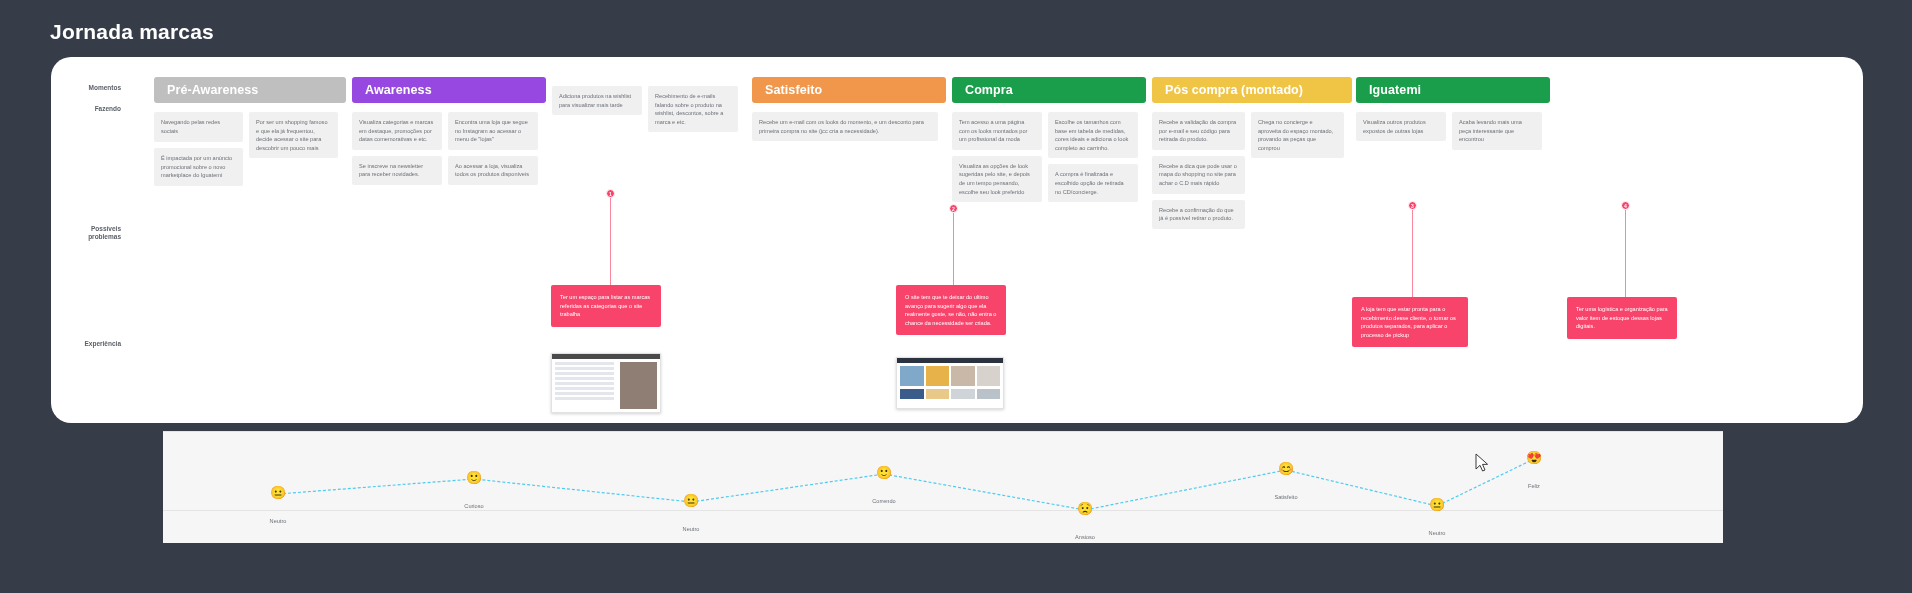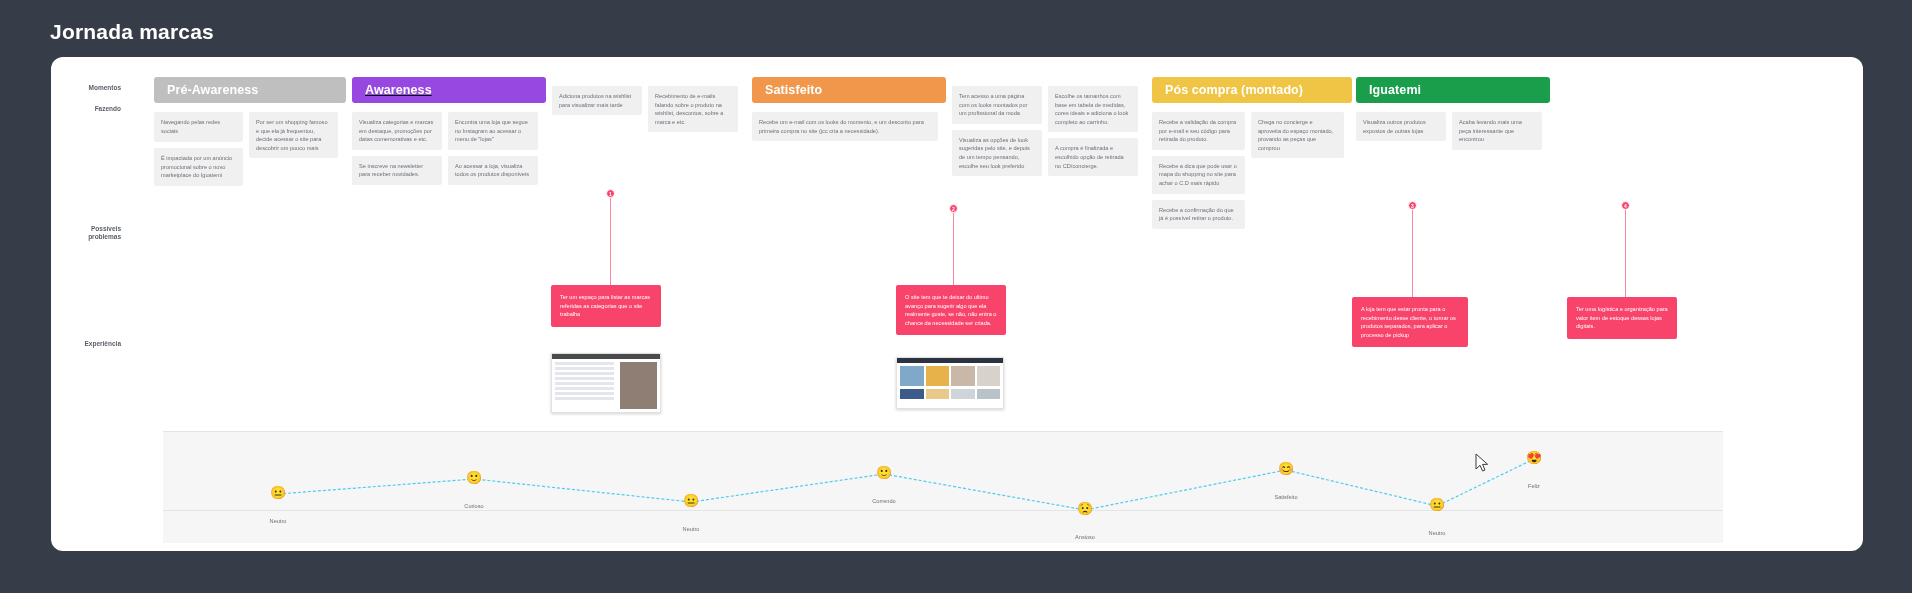--- a/index.html
+++ b/index.html
@@ -9,22 +9,22 @@
     font-family: "Liberation Sans", sans-serif;
     overflow: hidden;
   }
   #page-title {
     position: absolute; left: 50px; top: 20px;
     color: #ffffff; font-size: 21px; font-weight: bold;
     letter-spacing: .2px;
   }
   #board {
     position: absolute; left: 51px; top: 57px;
-    width: 1812px; height: 494px;
-    background: #ffffff; border-radius: 12px;
+    width: 1812px; height: 366px;
+    background: #ffffff; border-radius: 20px;
   }
   .row-label {
     position: absolute; color: #5b6068; font-size: 6.5px;
     font-weight: bold; text-align: right; width: 60px;
     line-height: 8px;
   }
   #lbl-momentos { left: 10px; top: 27px; }
   #lbl-fazendo  { left: 10px; top: 48px; }
   #lbl-problemas{ left: 10px; top: 168px; }
   #lbl-experiencia { left: 10px; top: 283px; }
@@ -105,21 +105,21 @@
         <div class="col-body" style="height: 180px;">
           <div class="subcol" style="left: 0px; width: 89px;">
             <div class="card centered">Navegando pelas redes sociais</div>
             <div class="card">É impactada por um anúncio promocional sobre o novo marketplace do Iguatemi</div>
           </div>
           <div class="subcol" style="left: 95px; width: 89px;">
             <div class="card">Por ser um shopping famoso e que ela já frequentou, decide acessar o site para descobrir um pouco mais</div>
           </div>
         </div>
       </div>
-      <div class="col" style="left: 224px; width: 194px; text-decoration: underline;">
+      <div class="col" style="left: 224px; width: 194px;">
         <div class="col-header" style="background: rgb(150, 72, 224); width: 194px;">Awareness</div>
         <div class="col-body" style="height: 180px;">
           <div class="subcol" style="left: 0px; width: 90px;">
             <div class="card">Visualiza categorias e marcas em destaque, promoções por datas comemorativas e etc.</div>
             <div class="card">Se inscreve na newsletter para receber novidades.</div>
           </div>
           <div class="subcol" style="left: 96px; width: 90px;">
             <div class="card">Encontra uma loja que segue no Instagram ao acessar o menu de "lojas"</div>
             <div class="card">Ao acessar a loja, visualiza todos os produtos disponíveis</div>
           </div>
@@ -137,20 +137,21 @@
       </div>
       <div class="col" style="left: 624px; width: 194px;">
         <div class="col-header" style="background: rgb(240, 151, 75); width: 194px;">Satisfeito</div>
         <div class="col-body" style="height: 180px;">
           <div class="subcol" style="left: 0px; width: 186px;">
             <div class="card">Recebe um e-mail com os looks do momento, e um desconto para primeira compra no site (jcc cria a necessidade).</div>
           </div>
         </div>
       </div>
       <div class="col" style="left: 824px; width: 194px;">
+        <div class="col-header" style="background: rgb(27, 158, 75); width: 194px;">Compra</div>
         <div class="col-body" style="height: 180px;">
           <div class="subcol" style="left: 0px; width: 90px;">
             <div class="card">Tem acesso a uma página com os looks montados por um profissional da moda</div>
             <div class="card">Visualiza as opções de look sugeridas pelo site, e depois de um tempo pensando, escolhe seu look preferido</div>
           </div>
           <div class="subcol" style="left: 96px; width: 90px;">
             <div class="card">Escolhe os tamanhos com base em tabela de medidas, cores ideais e adiciona o look completo ao carrinho.</div>
             <div class="card">A compra é finalizada e escolhido opção de retirada no CD/concierge.</div>
           </div>
         </div>

